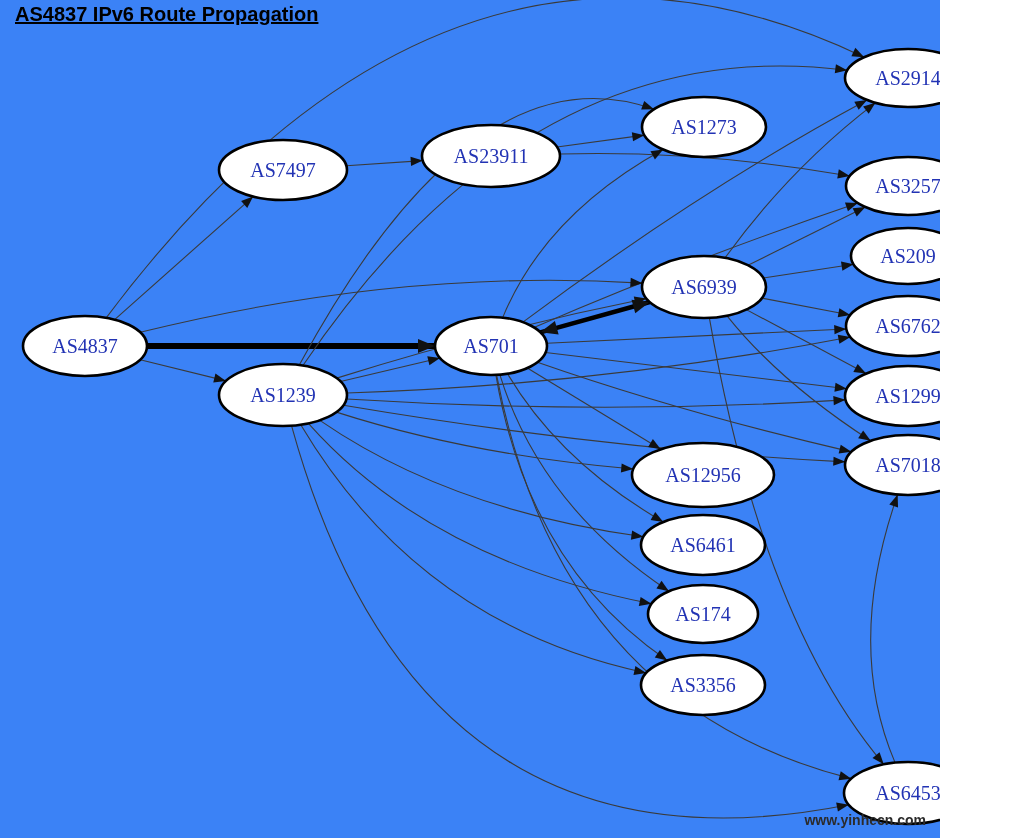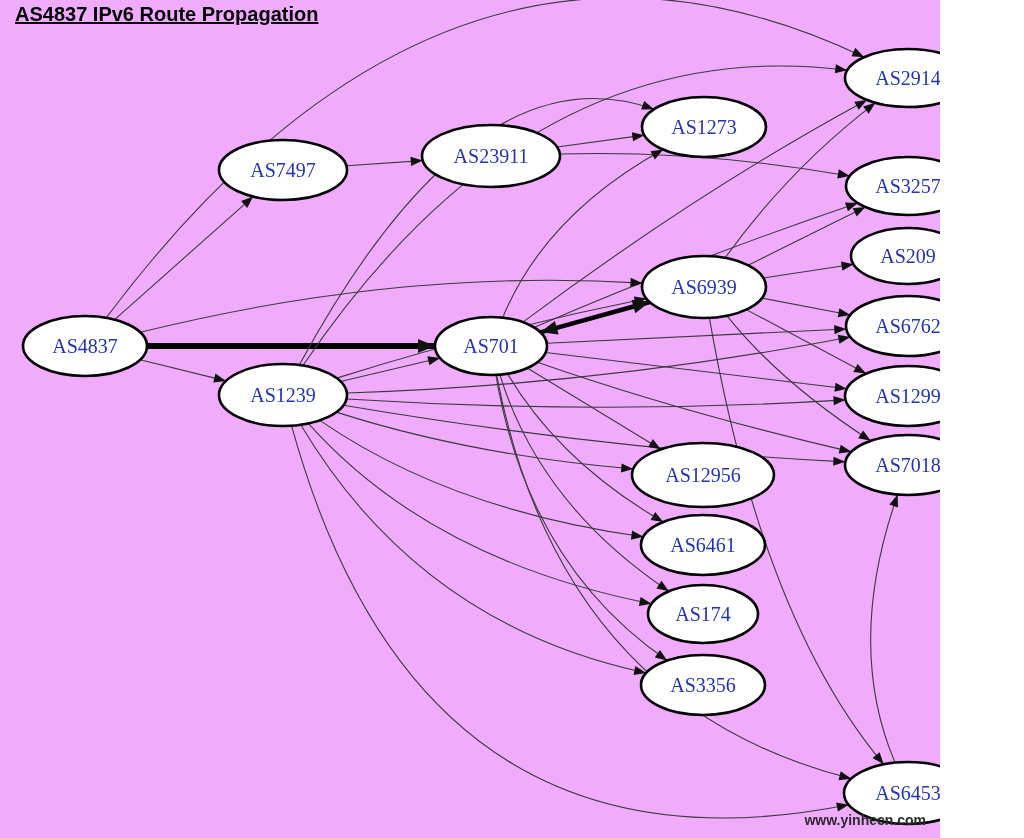--- a/index.html
+++ b/index.html
@@ -1,16 +1,16 @@
 <!DOCTYPE html>
 <html><head>
 <meta charset="utf-8">
 <style>
   html,body{margin:0;padding:0;background:#ffffff;}
-  #stage{position:relative;width:940px;height:838px;background:#f0abfc;overflow:hidden;
+  #stage{position:relative;width:940px;height:838px;background:#3b82f6;overflow:hidden;
          font-family:"Liberation Sans",sans-serif;}
   #diagram-title{position:absolute;left:15px;top:3px;font-size:20px;font-weight:bold;
          color:#000;text-decoration:underline;letter-spacing:0px;z-index:3;}
   #graph-svg{position:absolute;left:0;top:0;z-index:1;}
   #watermark{position:absolute;right:14px;top:812px;font-size:14px;font-weight:bold;
          color:#2b2b2b;z-index:3;}
   .node-ellipse{fill:#ffffff;stroke:#000000;stroke-width:2.6px;}
   .node-label{font-family:"Liberation Serif","DejaVu Serif",serif;font-size:20px;fill:#2233b4;}
   .edge{fill:none;stroke:#3a3a3a;stroke-width:1.1px;}
   .edge.bold{stroke:#000000;}

